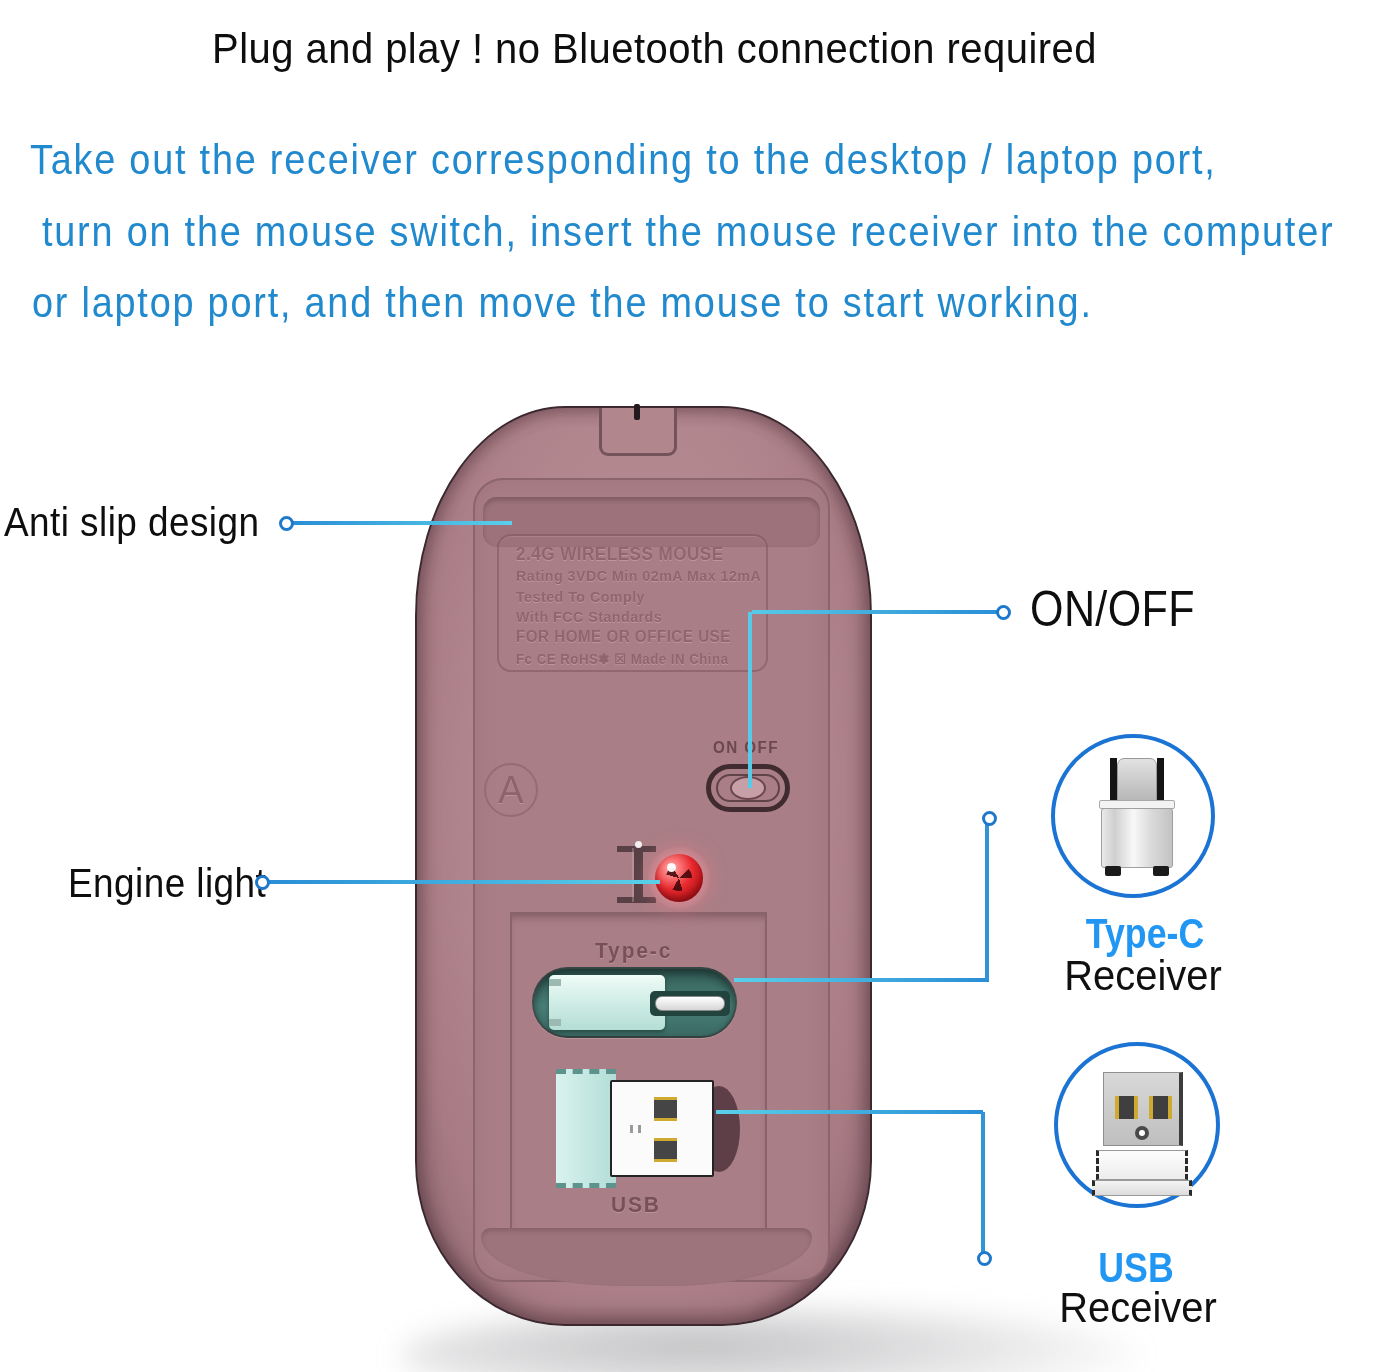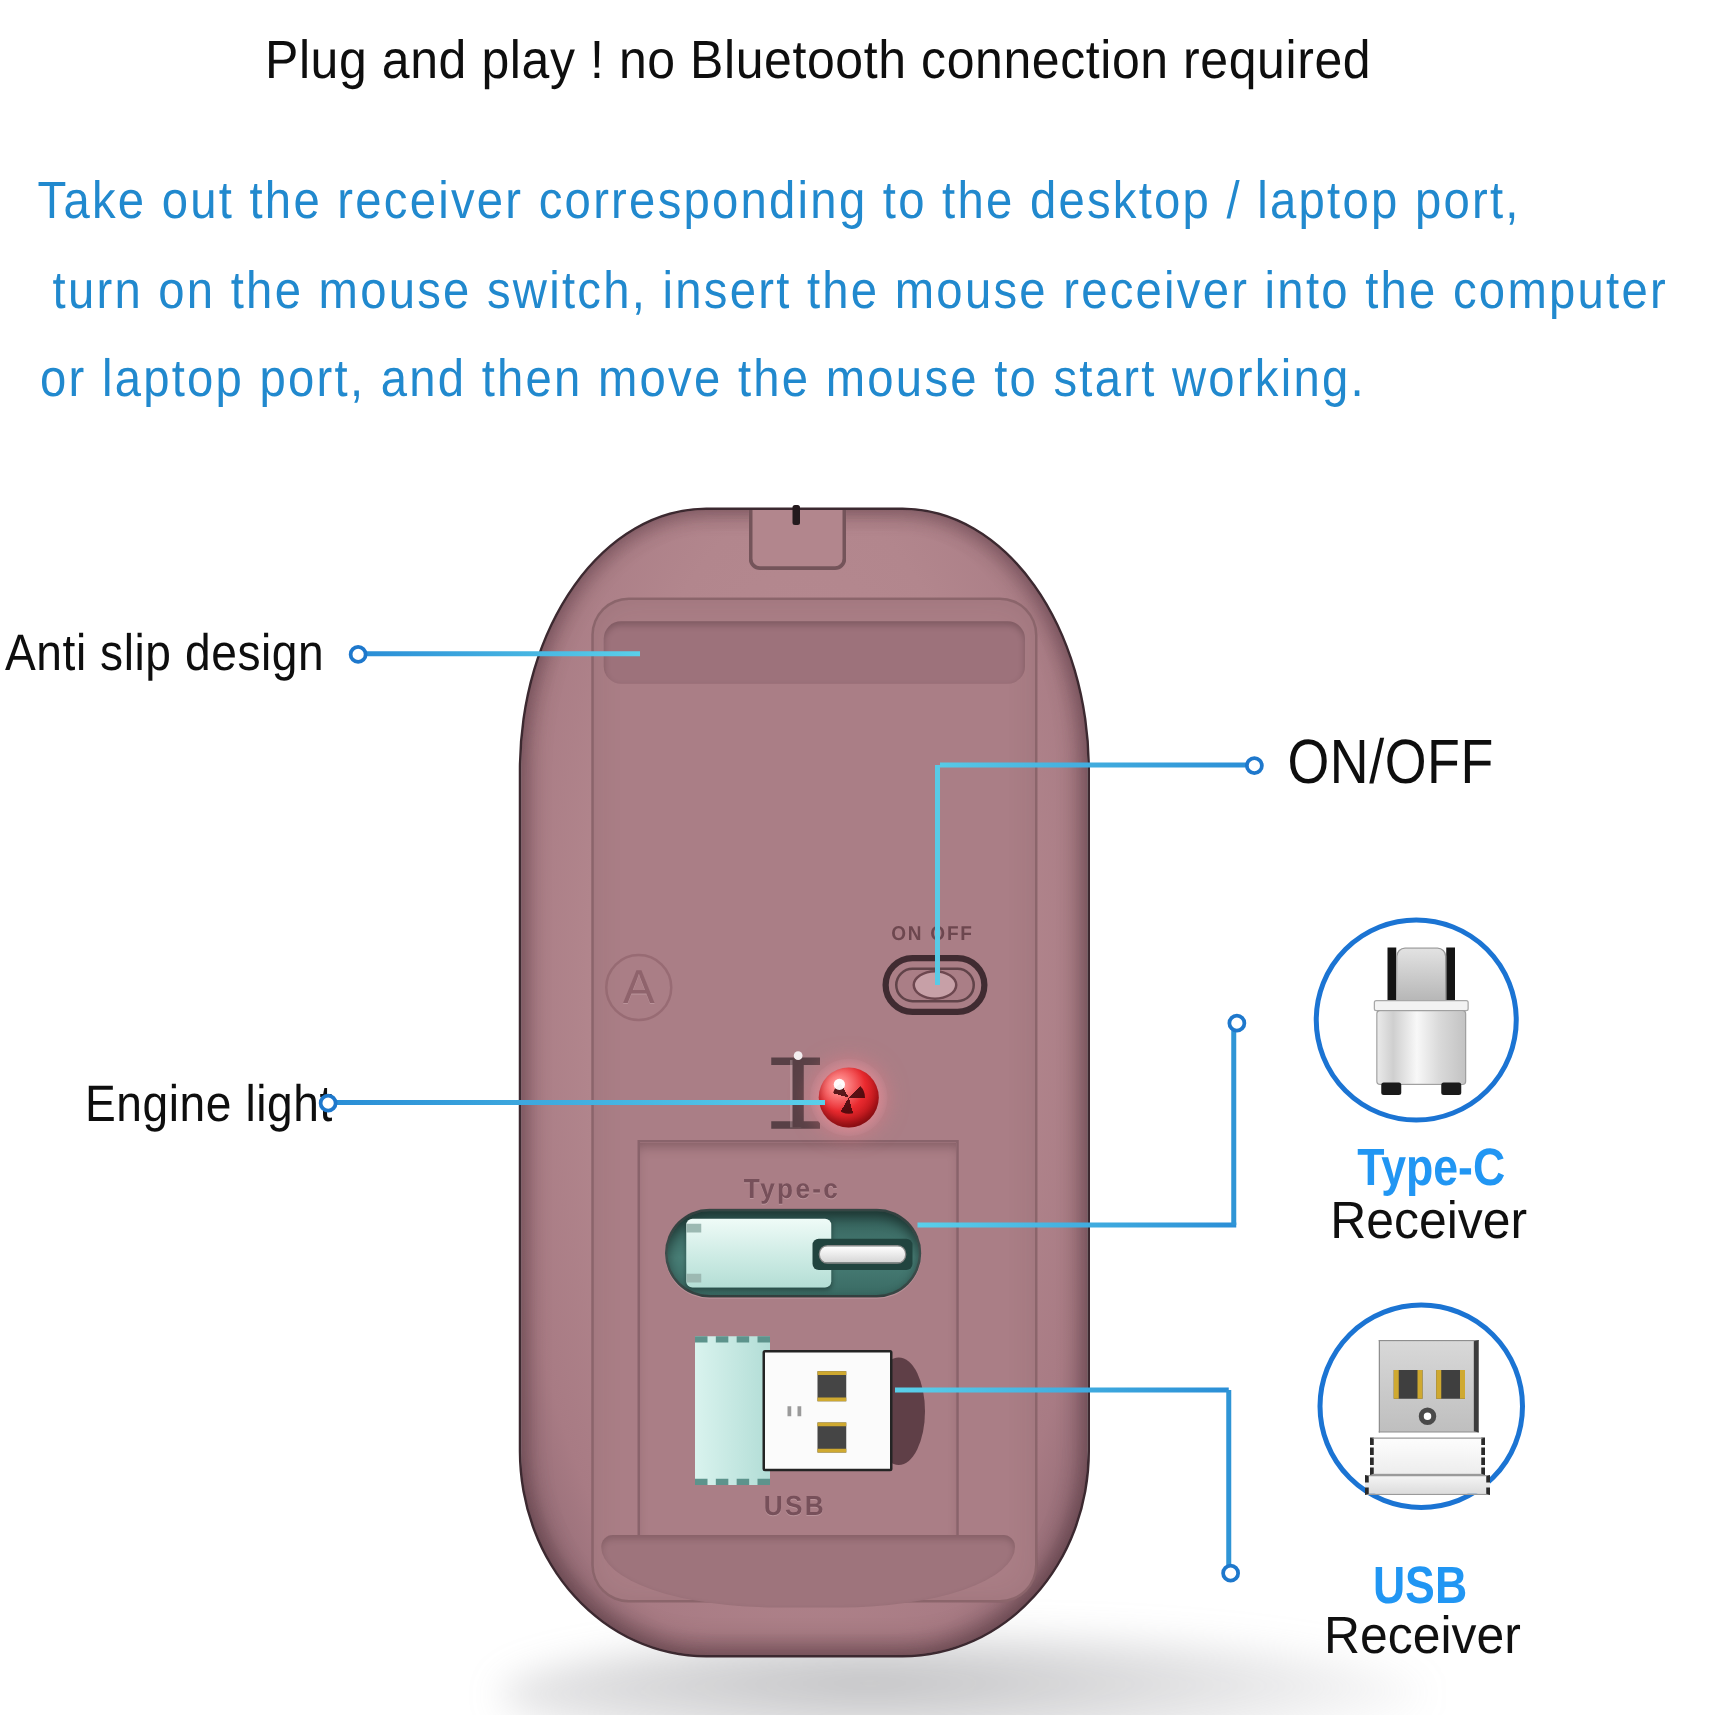--- a/index.html
+++ b/index.html
@@ -185,20 +185,28 @@
 
   <div class="abs shadow"></div>
 
   <div class="abs mouse"></div>
   <div class="abs top-tab"></div>
   <div class="abs top-slit"></div>
   <div class="abs panel"></div>
   <div class="abs pad-top"></div>
   <div class="abs pad-bottom"></div>
 
+  <div class="abs plate">
+    <div class="etch pl1">2.4G WIRELESS MOUSE</div>
+    <div class="etch pl2">Rating 3VDC Min 02mA Max 12mA</div>
+    <div class="etch pl3">Tested To Comply</div>
+    <div class="etch pl4">With FCC Standards</div>
+    <div class="etch pl5">FOR HOME OR OFFICE USE</div>
+    <div class="etch pl6">Fc  CE  RoHS✽  ☒  Made IN China</div>
+  </div>
 
   <div class="abs a-badge">
     <span>A</span>
   </div>
 
   <div class="abs sw-label nowrap">ON OFF</div>
   <div class="abs sw-outer">
     <div class="sw-inner"></div>
     <div class="sw-knob"></div>
   </div>

